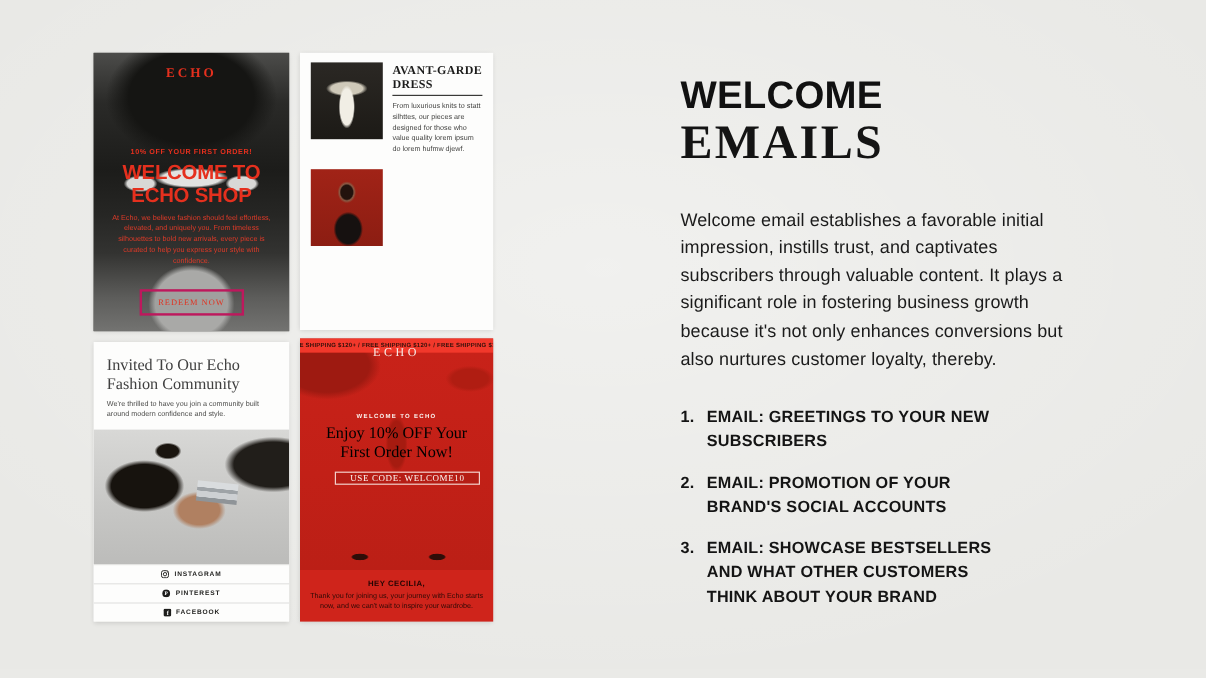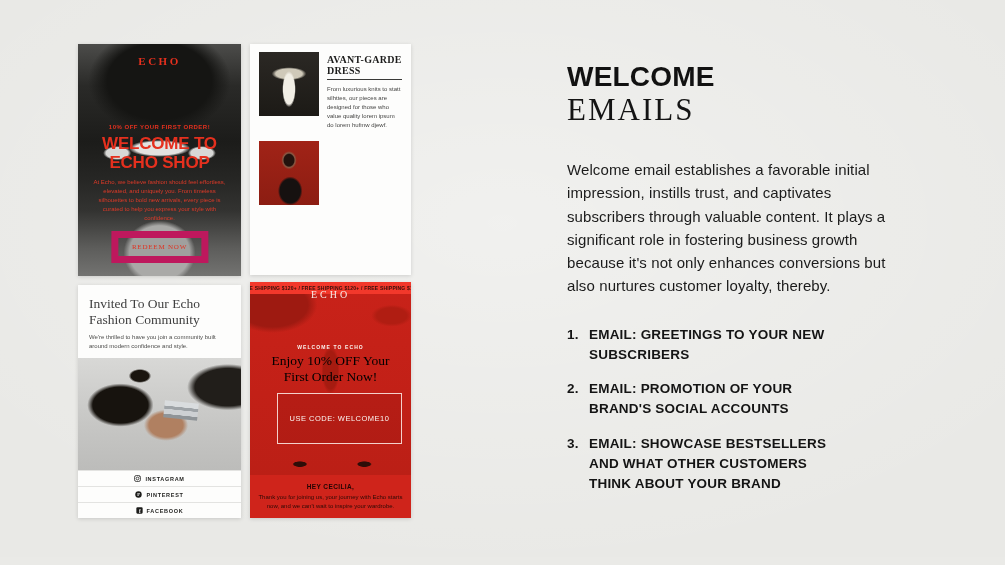--- a/index.html
+++ b/index.html
@@ -23,21 +23,21 @@
       radial-gradient(ellipse 95px 70px at 50% 16%, #151513 0 55%, rgba(21,21,19,0) 75%),
       linear-gradient(180deg, #4c4c4a 0%, #2a2a28 18%, #1c1c1a 42%, #262624 58%, #333331 72%, #5d5d5b 88%, #737371 100%); }
   .ea-logo { position:absolute; top:11px; left:0; right:0; text-align:center;
     font-family:"Liberation Serif", serif; font-size:11px; letter-spacing:2.5px;
     color:#e5301e; font-weight:600; }
   .ea-mid { position:absolute; top:80px; left:8px; right:8px; text-align:center; color:#e5301e; }
   .ea-tag { font-size:6px; font-weight:bold; letter-spacing:.5px; }
   .ea-title { font-size:17px; font-weight:bold; line-height:1.12; margin-top:4px; letter-spacing:-.2px; }
   .ea-body { font-size:6px; line-height:1.5; margin-top:6px; padding:0 4px; color:#dd3a28; }
   .ea-btn { position:absolute; bottom:13px; left:50%; transform:translateX(-50%);
-    border:7px solid #be185d; color:#e03322; background:rgba(0,0,0,.05);
+    border:2px solid #be185d; color:#e03322; background:rgba(0,0,0,.05);
     font-family:"Liberation Serif", serif; font-size:7px; letter-spacing:.8px;
     padding:5px 14px; white-space:nowrap; cursor:pointer; }
 
   
   .email-products { left:250px; top:44px; width:161px; height:231px; background:#fdfdfc; padding:8px 9px; }
   .p-row { display:flex; gap:8px; margin-bottom:11px; }
   .p-img { width:60px; height:64px; flex:0 0 60px; }
   .img-0 { background:
       radial-gradient(ellipse 9px 24px at 50% 58%, #f1eee5 0 62%, rgba(241,238,229,0) 75%),
       radial-gradient(ellipse 24px 9px at 50% 34%, #cfc9b9 0 55%, rgba(207,201,185,0) 72%),
@@ -86,31 +86,31 @@
       radial-gradient(ellipse 64px 40px at 14% 6%, #9e1a11 0 55%, rgba(158,26,17,0) 70%),
       radial-gradient(ellipse 30px 16px at 88% 12%, #b01d12 0 50%, rgba(176,29,18,0) 68%),
       linear-gradient(180deg, #c82219 0%, #c22017 55%, #bb1f16 100%); }
   .ed-overlay { position:absolute; inset:0; display:flex; flex-direction:column; align-items:center; padding-top:7px; }
   .ed-logo { font-family:"Liberation Serif", serif; font-size:10px; letter-spacing:3px; color:#f6ece8; }
   .ed-spacer { height:44px; }
   .ed-kicker { font-size:5px; font-weight:bold; letter-spacing:1.1px; color:#fbf3ef; }
   .ed-title { font-family:"Liberation Serif", serif; font-size:13.5px; line-height:1.18; color:#000000;
     text-align:center; margin-top:3px; width:130px; }
   .ed-code { margin-top:8px; border:1px solid rgba(255,240,235,.85); color:#fbf4f0;
-    background:rgba(100,10,5,.12); font-family:Liberation Sans, sans-serif; font-size:7.5px;
-    letter-spacing:.5px; padding:20px 12px; white-space:nowrap; cursor:pointer;margin-left:18px; }
+    background:rgba(100,10,5,.12); font-family:Liberation Serif, serif; font-size:7.5px;
+    letter-spacing:.5px; padding:0 12px; white-space:nowrap; cursor:pointer;margin-left:18px; }
   .ed-footer { position:absolute; left:0; right:0; top:193px; bottom:0; text-align:center; padding:8px 8px 0 8px; }
   .ed-greet { font-size:6.5px; font-weight:bold; letter-spacing:.4px; color:#230503; }
   .ed-msg { font-size:6px; line-height:1.5; color:#2e0a06; margin-top:3px; }
 
   
   .right-col { position:absolute; left:567px; top:62px; width:330px; color:#141414; }
-  .rc-title-sans { font-family:"Liberation Sans", sans-serif; font-weight:bold; font-size:28px;
+  .rc-title-sans { font-family:"Liberation Sans", sans-serif; font-weight:bold; font-size:32px;
     letter-spacing:.2px; line-height:1.08; color:#111; }
-  .rc-title-serif { font-family:"Liberation Serif", serif; font-weight:400; font-size:31px;
+  .rc-title-serif { font-family:"Liberation Serif", serif; font-weight:700; font-size:40px;
     letter-spacing:2px; line-height:1.0; margin-top:2px; color:#141414; }
   .rc-para { margin-top:33px; font-size:15px; line-height:1.55; color:#1b1b1b; letter-spacing:.1px; }
   .rc-list { margin-top:27px; }
   .rc-item { display:flex; margin-bottom:14px; font-weight:bold; font-size:13.5px;
     line-height:1.5; letter-spacing:.2px; color:#141414; text-transform:uppercase; }
   .rc-num { width:22px; flex:0 0 22px; }
   .rc-text { flex:1; max-width:250px; }
 </style>
 </head>
 <body>

